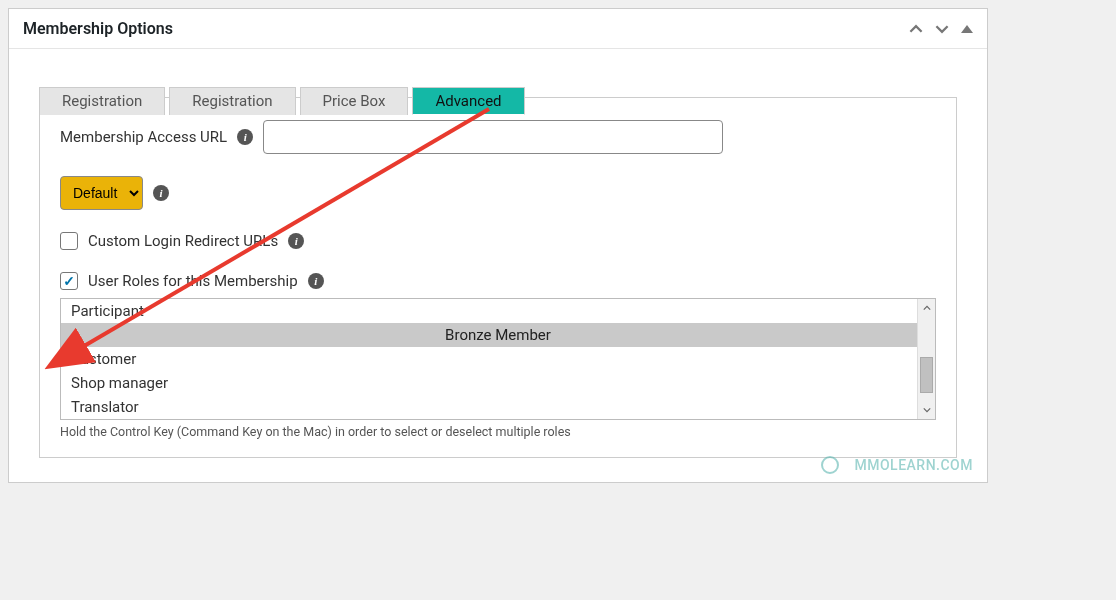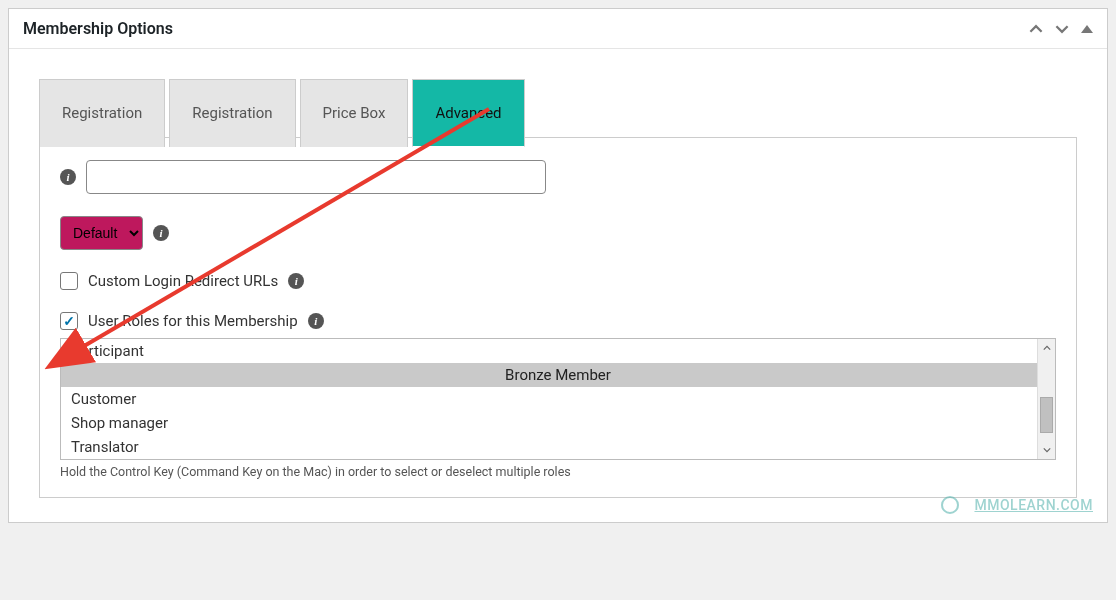--- a/index.html
+++ b/index.html
@@ -6,21 +6,21 @@
   body {
     font-family: -apple-system, BlinkMacSystemFont, "Segoe UI", Roboto, sans-serif;
     font-size: 14px;
     color: #222;
     background: #f0f0f0;
     padding: 8px;
   }
   .panel {
     background: #fff;
     border: 1px solid #ccc;
-    width: 1100px;
+    width: 980px;
     position: relative;
   }
   .panel-header {
     display: flex;
     align-items: center;
     justify-content: space-between;
     padding: 10px 14px;
     border-bottom: 1px solid #e5e5e5;
   }
   .panel-title {
@@ -49,30 +49,30 @@
 
   .panel-body {
     padding: 20px 30px 24px 30px;
   }
 
   .tabs {
     display: flex;
     border-bottom: 1px solid #ccc;
   }
   .tab {
-    padding: 24px 22px;
+    padding: 4px 22px;
     background: #e5e5e5;
     border: 1px solid #ccc;
     border-bottom: none;
     margin-right: 4px;
     font-size: 15px;
     color: #555;
     cursor: pointer;
     position: relative;
-    top: 10px;
+    top: 18px;
   }
   .tab.active {
     background: #14b8a6;
     color: #111;
     border-bottom: 1px solid #fff;
   }
 
   .tab-content {
     border: 1px solid #ccc;
     border-top: none;
@@ -109,21 +109,21 @@
     border-radius: 4px;
     padding: 0 8px;
     font-size: 14px;
   }
   .select-input {
     height: 34px;
     border: 1px solid #888;
     border-radius: 4px;
     padding: 0 8px;
     font-size: 14px;
-    background: #be185d;
+    background: #eab308;
   }
 
   .checkbox {
     width: 18px; height: 18px;
     border: 1px solid #777;
     border-radius: 3px;
     background: #fff;
     display: inline-flex;
     align-items: center;
     justify-content: center;
@@ -196,21 +196,20 @@
     right: 14px;
     bottom: 8px;
     font-size: 14px;
     color: #5fb7b2;
     opacity: 0.6;
     font-weight: 500;
     letter-spacing: 0.5px;
     display: flex;
     align-items: center;
     gap: 15px;
-    text-decoration: underline;
   }
   .watermark .wmlogo {
     width: 18px; height: 18px;
     border: 2px solid #5fb7b2;
     border-radius: 50%;
     display:inline-block;
     position: relative;
   }
 </style>
 </head>
@@ -240,20 +239,21 @@
     <div class="tabs">
       <div class="tab">Registration</div>
       <div class="tab">Registration</div>
       <div class="tab">Price Box</div>
       <div class="tab active">Advanced</div>
     </div>
 
     <div class="tab-content">
 
       <div class="field-row">
+        <label>Membership Access URL</label>
         <span class="info-icon">i</span>
         <input class="text-input" type="text" value="" style="">
       </div>
 
       <div class="field-row">
         <select class="select-input">
           <option>Default</option>
         </select>
         <span class="info-icon">i</span>
       </div>

